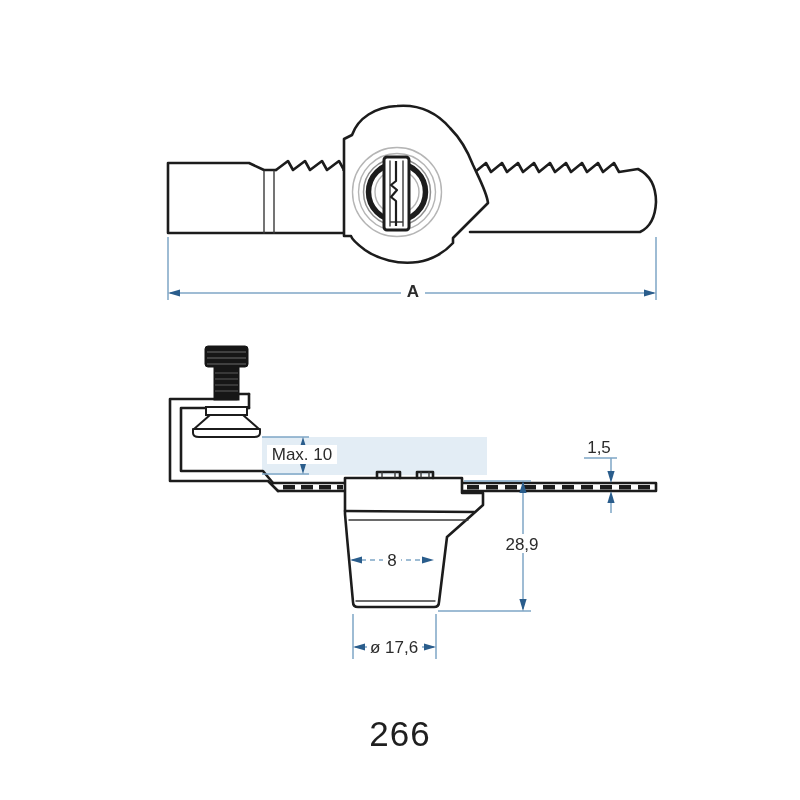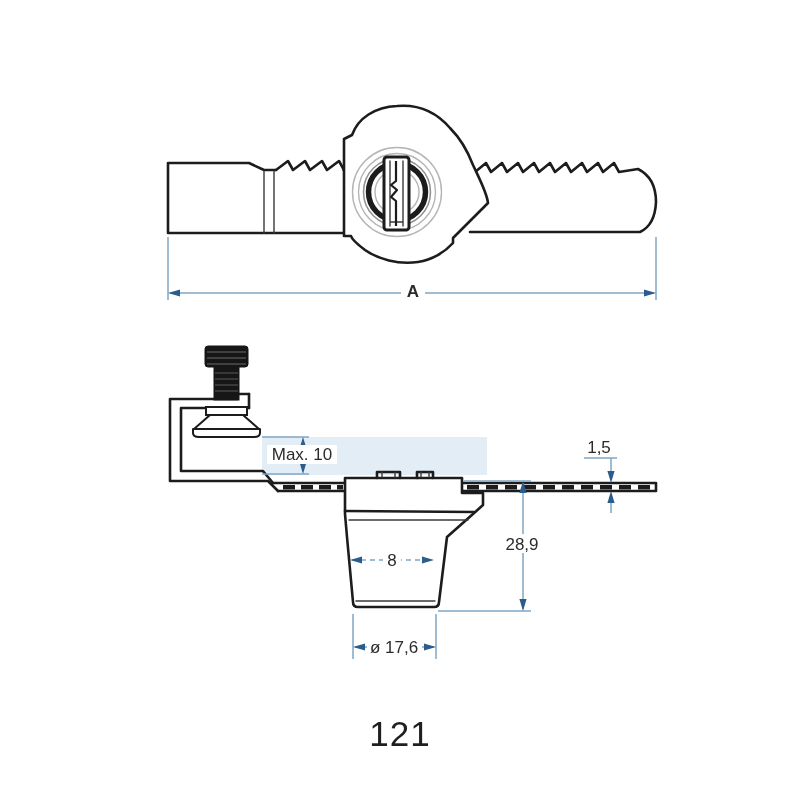--- a/index.html
+++ b/index.html
@@ -161,15 +161,15 @@
       <path class="dimline" d="M353,614 L353,659 M436,614 L436,659"></path>
       <path class="dimline" d="M355,647 L434,647"></path>
       <path class="dimarrow" d="M353,647 l12,-3.6 l0,7.2 Z"></path>
       <path class="dimarrow" d="M436,647 l-12,-3.6 l0,7.2 Z"></path>
       <rect class="halo" x="367" y="637" width="55" height="19"></rect>
       <text class="dimtext" x="394" y="653" text-anchor="middle">ø 17,6</text>
     </g>
   </g>
 </svg>
 
-<div class="caption">121</div>
+<div class="caption">266</div>
 
 </div>
 
 </body></html>

